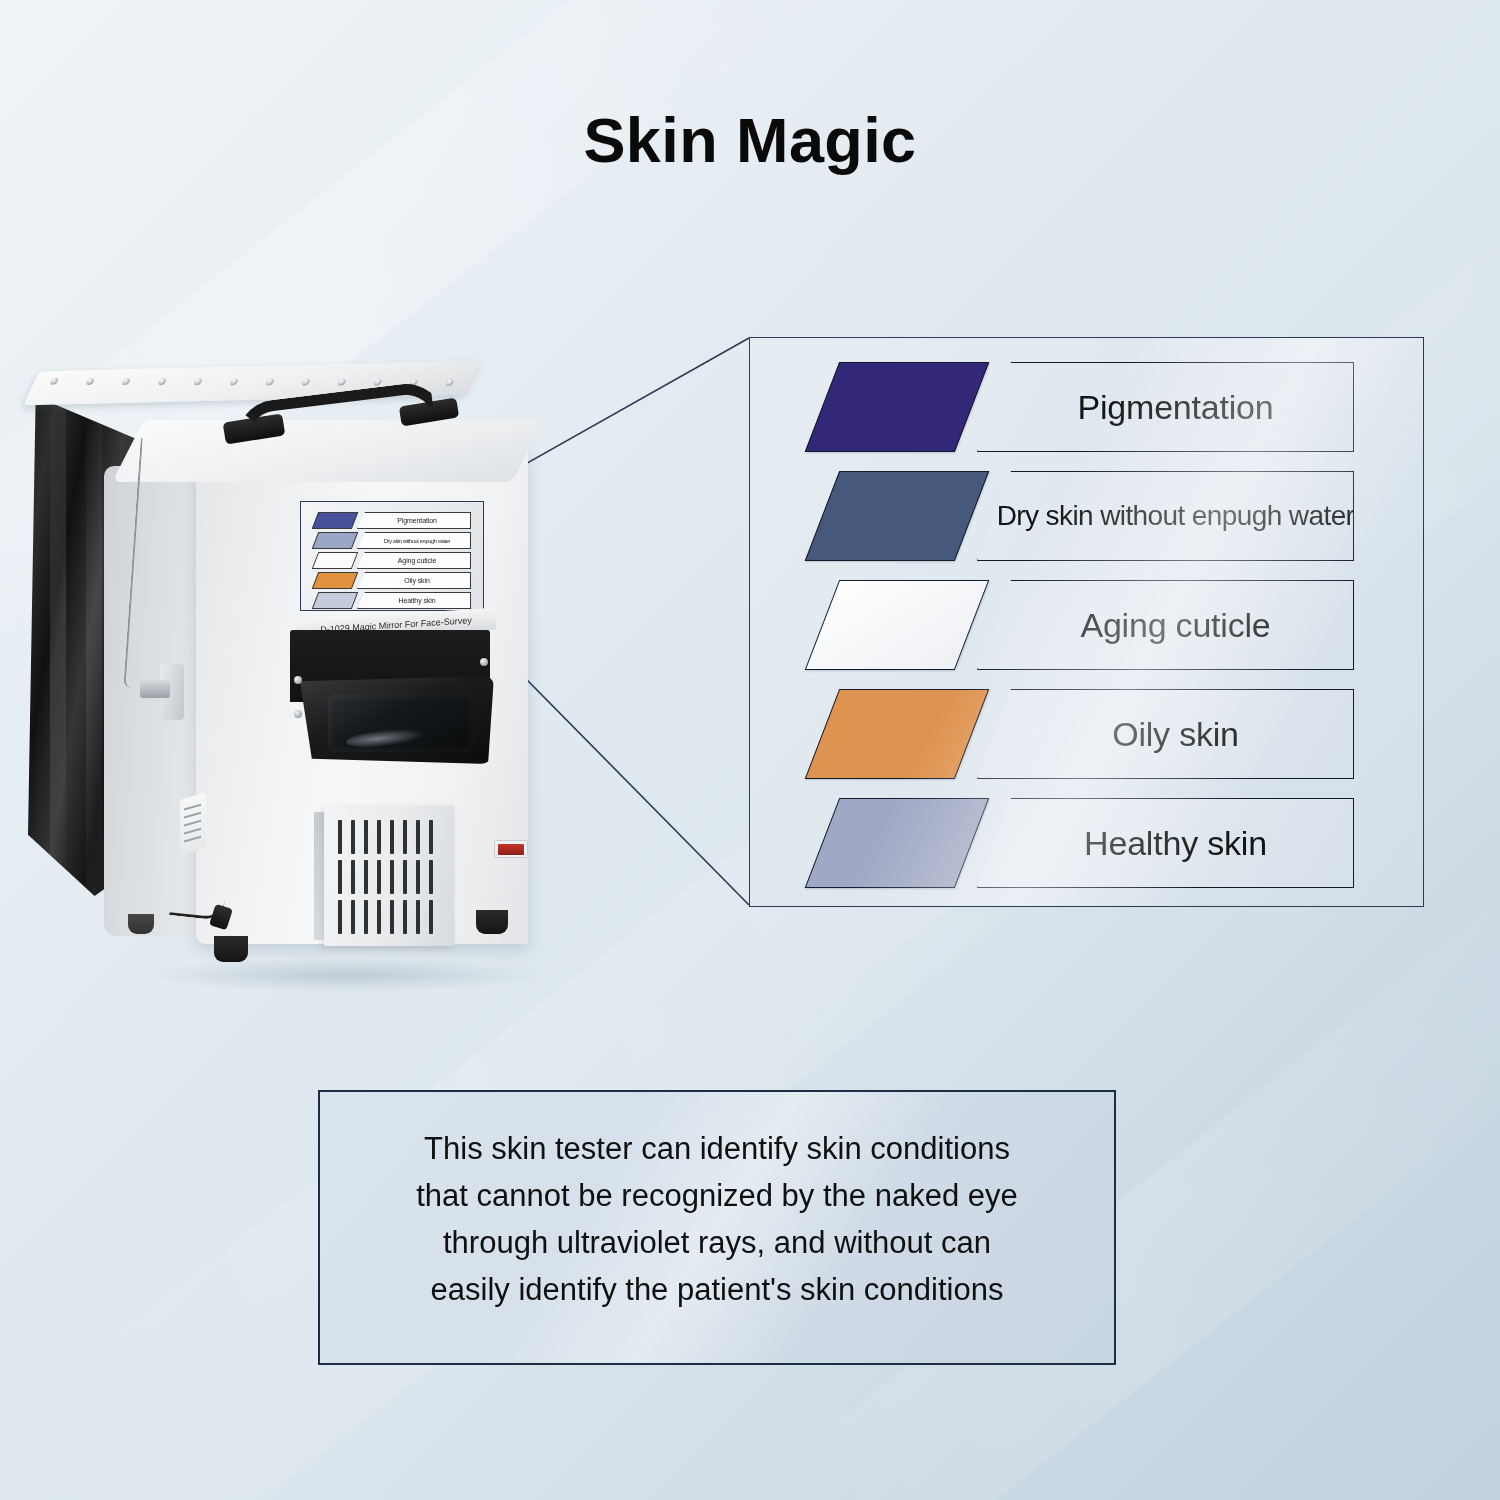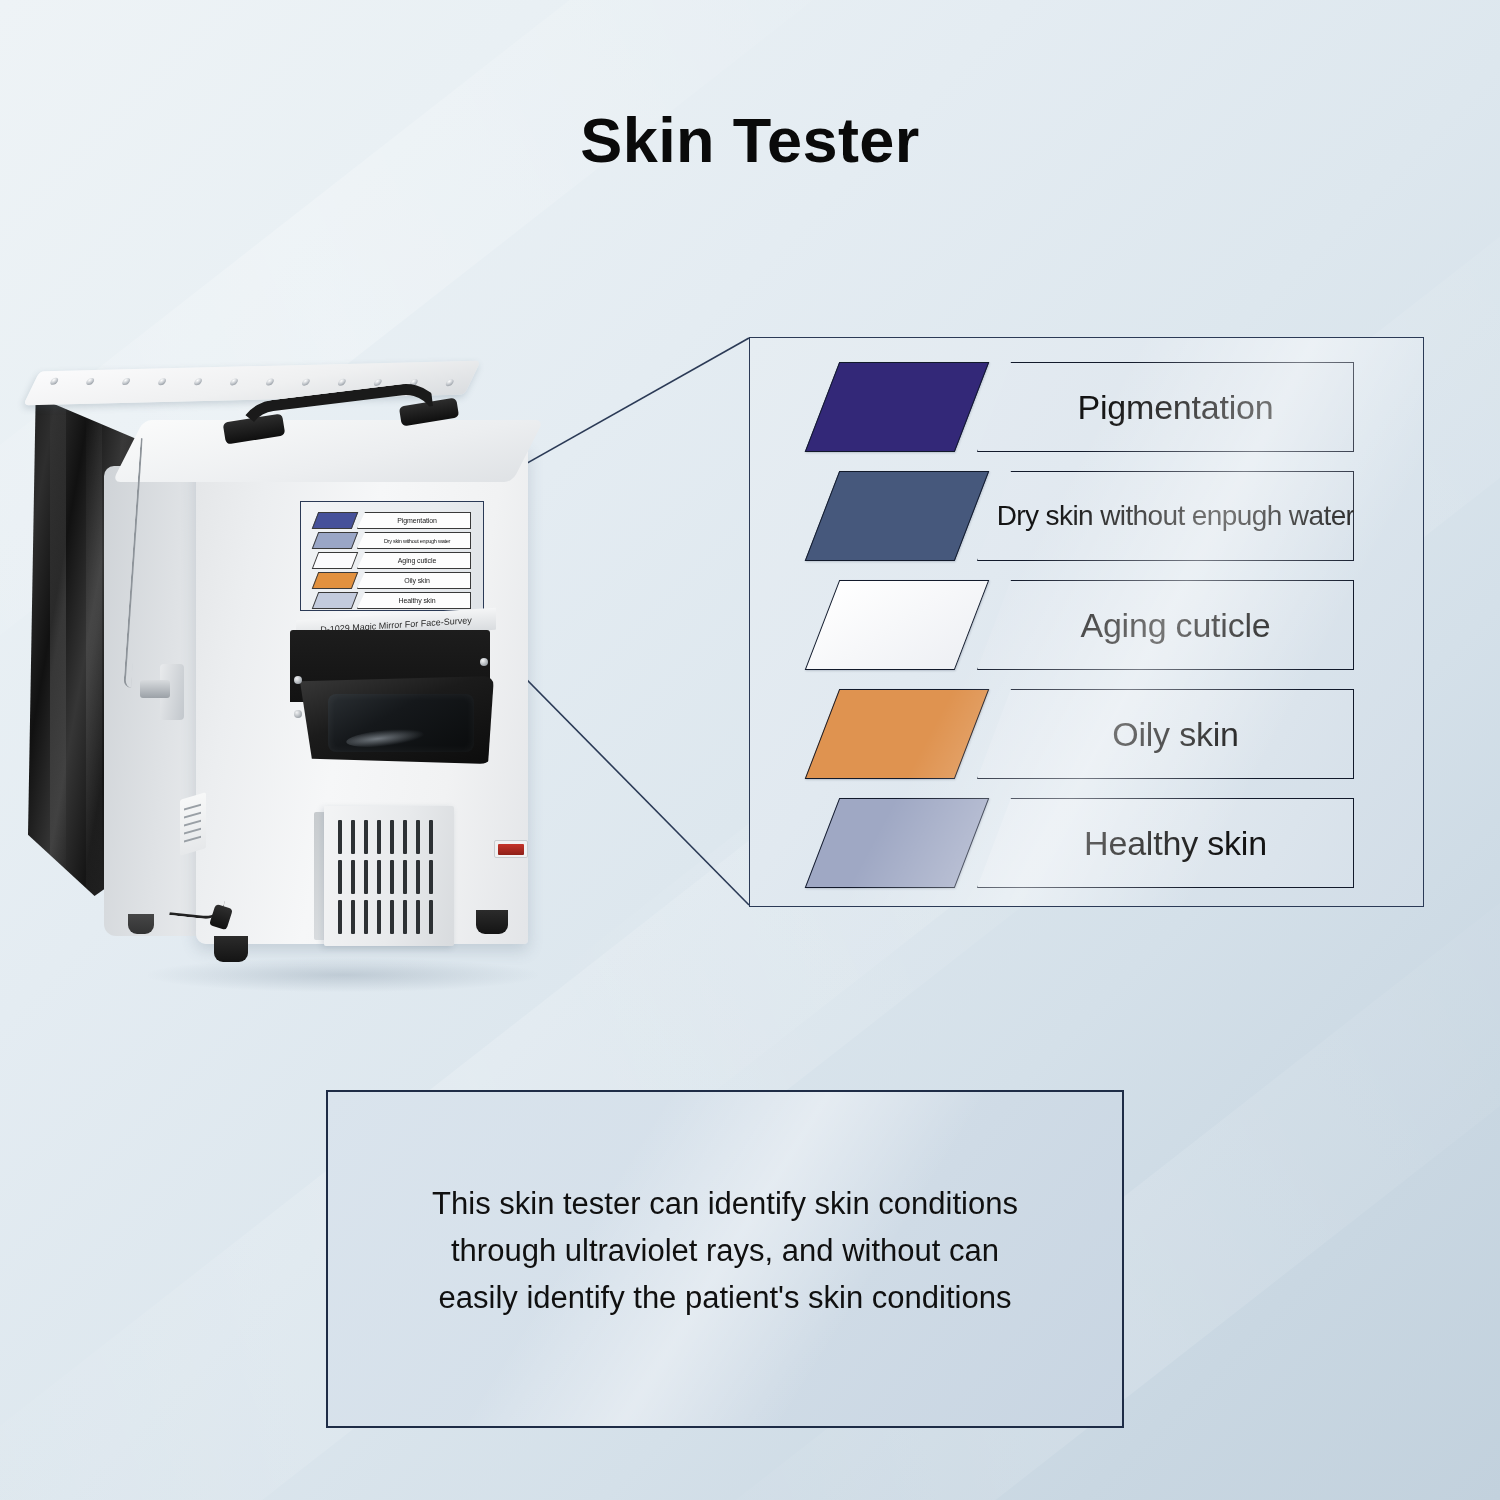--- a/index.html
+++ b/index.html
@@ -107,29 +107,28 @@
   }
   .plate-inner.small { font-size: 28px; letter-spacing: -0.6px; }
 
   
   #connectors { position: absolute; left: 0; top: 0; width: 1500px; height: 1500px; pointer-events: none; }
 
   
   #description-box {
     position: absolute;
     left: 318px; top: 1090px;
-    width: 798px; height: 338px;
+    width: 798px; height: 275px;
     border: 2px solid #1e2c46;
     background: linear-gradient(130deg, #dae4ed 0%, #d5e0ea 42%, #cfdbe6 64%, #c8d5e2 100%);
     display: flex;
     flex-direction: column;
     align-items: center;
     justify-content: center;
     padding: 6px 18px 24px;
-    margin-left: 8px;
   }
   #description-box::after {
     content: "";
     position: absolute; inset: 0;
     background: linear-gradient(122deg, rgba(255,255,255,0.0) 34%, rgba(255,255,255,0.40) 50%, rgba(255,255,255,0.0) 66%);
     pointer-events: none;
   }
   .desc-line {
     position: relative;
     z-index: 2;
@@ -388,21 +387,21 @@
 </head>
 <body>
 
 <div id="page">
 
   <div class="bg-streak streak-a"></div>
   <div class="bg-streak streak-b"></div>
   <div class="bg-streak streak-c"></div>
   <div class="bg-streak streak-d"></div>
 
-  <div id="title">Skin Tester</div>
+  <div id="title">Skin Magic</div>
 
   <svg id="connectors" viewBox="0 0 1500 1500" xmlns="http://www.w3.org/2000/svg">
     <line x1="458" y1="502" x2="749" y2="338" stroke="#2b3a56" stroke-width="1.6"></line>
     <line x1="466" y1="618" x2="749" y2="905" stroke="#2b3a56" stroke-width="1.6"></line>
   </svg>
 
   <div id="device">
 
     <div class="dv ground-shadow"></div>
 
@@ -556,17 +555,18 @@
     <div class="legend-row" style="top:460px;">
       <div class="swatch" style="background:#9fa8c4;"></div>
       <div class="plate">
         <div class="plate-inner">Healthy skin</div>
       </div>
     </div>
   </div>
 
   <div id="description-box">
     <div class="desc-line">This skin tester can identify skin conditions</div>
+    <div class="desc-line">that cannot be recognized by the naked eye</div>
     <div class="desc-line">through ultraviolet rays, and without can</div>
     <div class="desc-line">easily identify the patient's skin conditions</div>
   </div>
 
 </div>
 
 </body></html>

